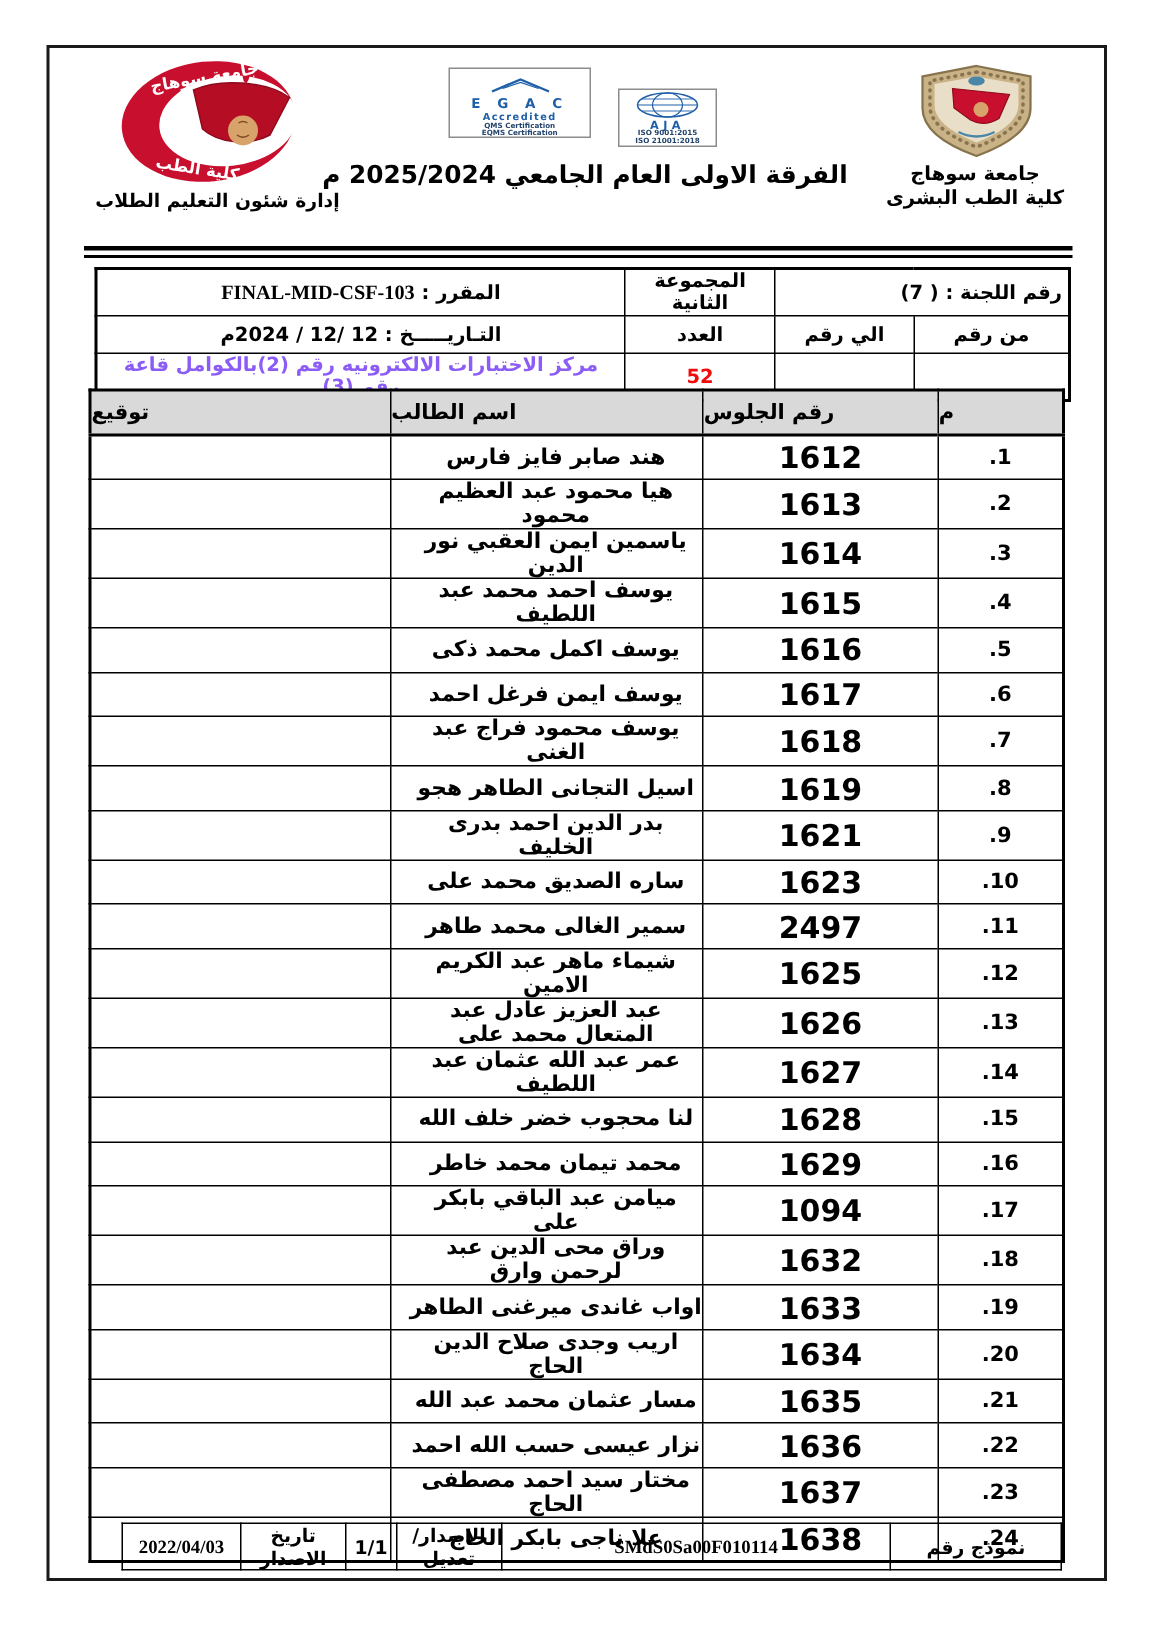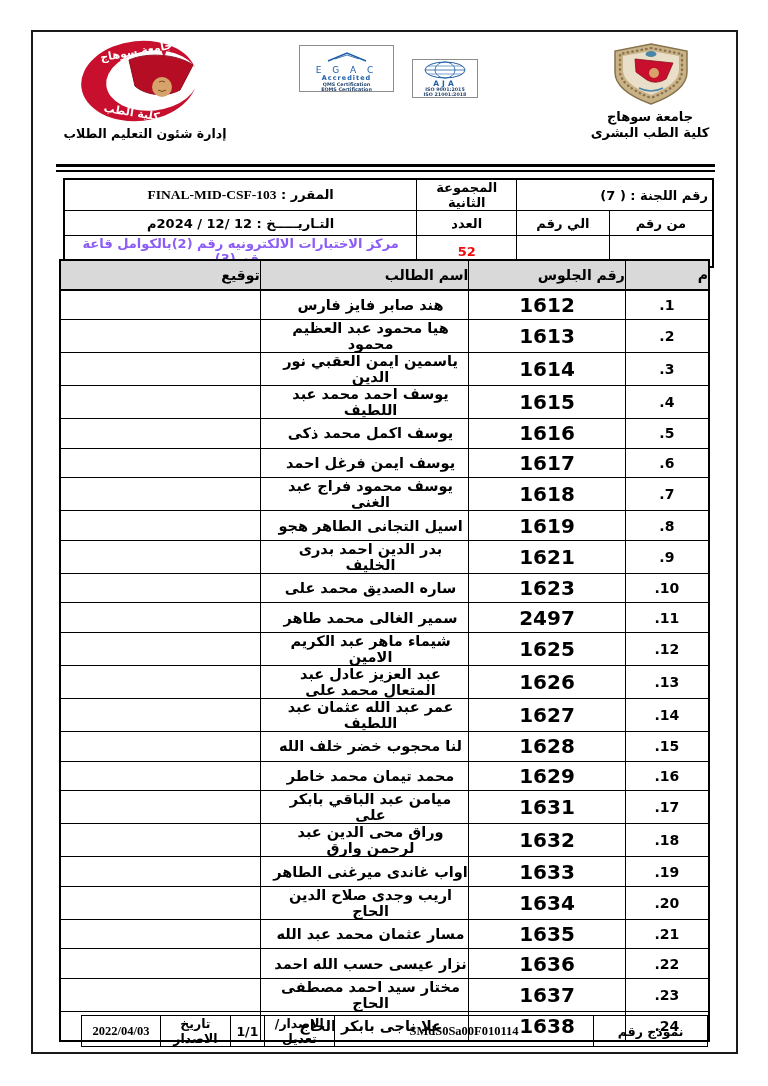--- a/index.html
+++ b/index.html
@@ -20,21 +20,21 @@
                    font-size:13px; font-weight:bold; line-height:15.5px; direction:rtl; }
   .page-title    { left:240px; top:55px; width:235px; text-align:center;
                    font-size:15px; font-weight:bold; direction:rtl; }
   .page-subtitle { left:157px; top:75px; width:400px; text-align:center;
                    font-size:16.5px; font-weight:bold; direction:rtl; }
 
   
   .badge { border:1px solid #8c8c8c; background:#fff; text-align:center; color:#1f5fa8; overflow:hidden; }
   .egac-badge { left:266px; top:13px; width:95px; height:47px; padding-top:1px; }
   .aja-badge  { left:379px; top:15px; width:66px; height:39px; padding-top:1px;margin-top:12px; }
-  .egac-name { font-size:9px; font-weight:normal; letter-spacing:4px; line-height:9px; }
+  .egac-name { font-size:9px; font-weight:bold; letter-spacing:4px; line-height:9px; }
   .egac-accredited { font-size:6.5px; font-weight:bold; letter-spacing:1px; line-height:7px; }
   .badge-small { font-size:4.8px; line-height:5.4px; color:#24456e; font-weight:bold; }
   .aja-name { font-size:7.5px; font-weight:bold; letter-spacing:3px; line-height:7px; margin-top:-3px; }
 
   
   .double-rule { left:23px; top:132px; width:659px; height:8px;
                  border-top:3px solid #000; border-bottom:2px solid #000; }
 
   
   table { border-collapse:collapse; direction:rtl; }
@@ -43,21 +43,21 @@
   .info-table { left:30px; top:146px; width:651px; border:2px solid #000; }
   .info-table td { border:1.5px solid #000; height:25px; text-align:center;
                    font-weight:bold; font-size:13px; padding:0 4px;margin-top:48px; }
   .cell-right { text-align:right !important; }
   .latin-code { font-family:"Liberation Serif", serif; font-weight:bold; font-size:13.5px; }
   .count-value { font-size:17px; font-weight:bold; color:#f00c0c; }
   .venue-text { font-size:12px; font-weight:bold; color:#8b5cf6; }
 
   .students-table { left:26px; top:227px; width:651px; border:2.5px solid #000; }
   .students-table th { background:#d9d9d9; border:1.5px solid #000; border-bottom:2.5px solid #000;
-                       height:30px; font-size:14px; font-weight:bold; text-align:right; }
+                       height:30px; font-size:14px; font-weight:bold; text-align:left; }
   .students-table td { border:1.2px solid #000; height:29.6px; text-align:center;
                        font-weight:bold; }
   td.idx  { direction:ltr; font-size:14px; }
   td.seat { direction:ltr; font-size:20px;text-align:center; }
   td.name { font-size:14.5px;padding-left:12px; }
 
   .footer-table { left:48px; top:983px; width:627px; border:1.5px solid #000; }
   .footer-table td { border:1.5px solid #000; height:25px; text-align:center;
                      font-weight:bold; font-size:12.5px; }
   .footer-code { font-family:Liberation Serif, serif; font-size:14px; direction:ltr; }
@@ -101,20 +101,21 @@
         <ellipse cx="22" cy="9" rx="10" ry="8" fill="none" stroke="#1f5fa8" stroke-width="0.8"></ellipse>
         <line x1="2" y1="9" x2="42" y2="9" stroke="#1f5fa8" stroke-width="0.8"></line>
         <line x1="5" y1="5" x2="39" y2="5" stroke="#1f5fa8" stroke-width="0.6"></line>
         <line x1="5" y1="13" x2="39" y2="13" stroke="#1f5fa8" stroke-width="0.6"></line>
       </svg>
       <div class="aja-name">AJA</div>
       <div class="badge-small">ISO 9001:2015</div>
       <div class="badge-small">ISO 21001:2018</div>
     </div>
 
+    <div class="abs page-subtitle">الفرقة الاولى العام الجامعي 2025/2024 م</div>
 
     <svg class="abs" style="left:576px; top:10px;" width="84" height="64" viewBox="0 0 84 64">
       <path d="M42 2 L78 9 L78 30 Q78 49 42 62 Q6 49 6 30 L6 9 Z" fill="#c9b286" stroke="#86724c" stroke-width="1.5"></path>
       <path d="M42 6 L73 12 L73 29 Q73 44 42 56 Q11 44 11 29 L11 12 Z" fill="none" stroke="#8a7350" stroke-width="2.4" stroke-dasharray="0.5 4.2" stroke-linecap="round"></path>
       <path d="M42 9 L70 14 L70 28 Q70 42 42 53 Q14 42 14 28 L14 14 Z" fill="#e9dfc8"></path>
       <path d="M26 17 L64 21 L57 37 Q47 43 38 38 L27 30 Z" fill="#c8102e" stroke="#8e0a1c" stroke-width="0.8"></path>
       <circle cx="45" cy="31" r="5" fill="#d8a36a"></circle>
       <ellipse cx="42" cy="12" rx="5.5" ry="3" fill="#4a86a8"></ellipse>
       <path d="M30 46 q12 6 24 0" stroke="#4a86a8" stroke-width="1.5" fill="none"></path>
     </svg>
@@ -266,21 +267,21 @@
         <td></td>
       </tr>
           <tr>
         <td class="idx">.16</td>
         <td class="seat">1629</td>
         <td class="name">محمد تيمان محمد خاطر</td>
         <td></td>
       </tr>
           <tr>
         <td class="idx">.17</td>
-        <td class="seat">1631</td>
+        <td class="seat">1094</td>
         <td class="name">ميامن عبد الباقي بابكر على</td>
         <td></td>
       </tr>
           <tr>
         <td class="idx">.18</td>
         <td class="seat">1632</td>
         <td class="name">وراق محى الدين عبد لرحمن وارق</td>
         <td></td>
       </tr>
           <tr>

